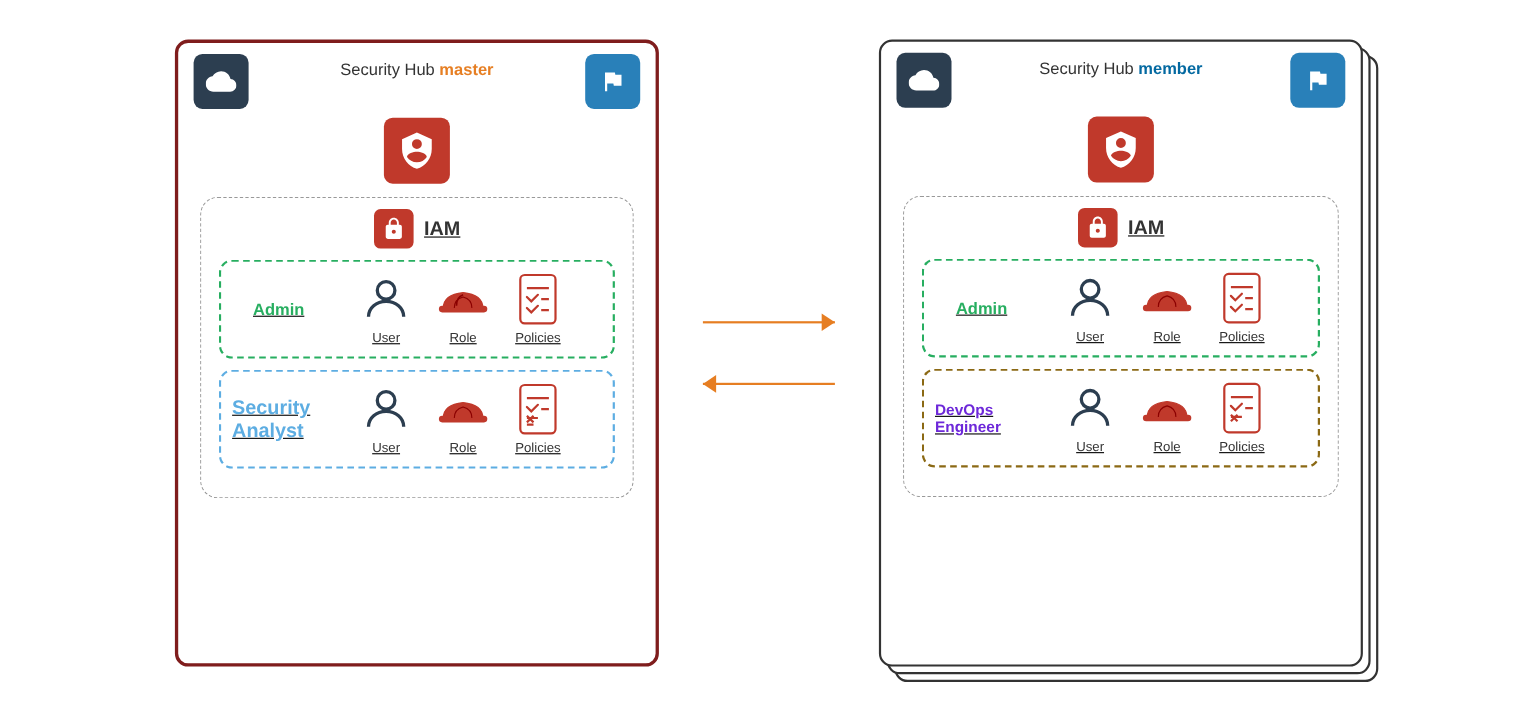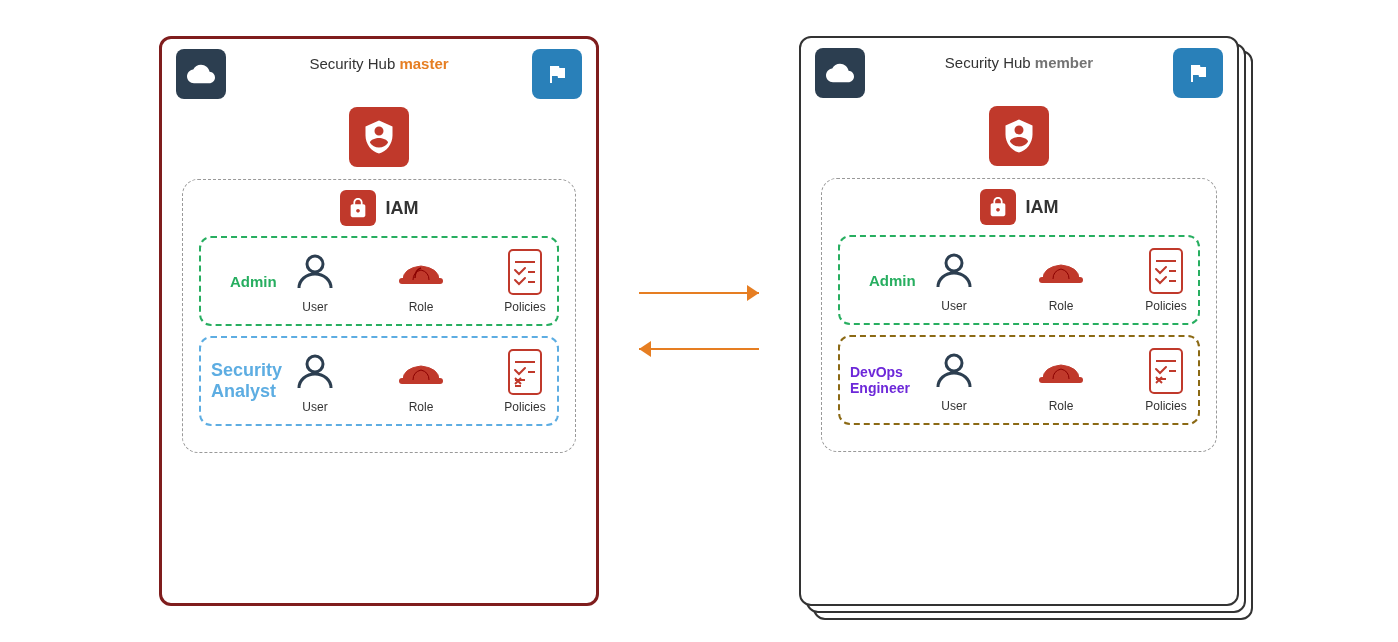--- a/index.html
+++ b/index.html
@@ -119,20 +119,21 @@
       color: white;
     }
 
     
     .iam-container {
       margin: 0 20px;
       border: 1.5px dashed #999;
       border-radius: 16px;
       padding: 10px 16px 16px 16px;
       position: relative;
+      text-decoration: underline;
     }
 
     .iam-header {
       display: flex;
       align-items: center;
       justify-content: center;
       gap: 10px;
       margin-bottom: 10px;
     }
 
@@ -190,21 +191,21 @@
     }
 
     .role-label.admin-color { color: #27ae60; margin-left: 19px; }
     .role-label.analyst-color { color: #5dade2; }
     .role-label.devops-color { color: #6d28d9; }
 
     .role-items {
       display: flex;
       gap: 20px;
       flex: 1;
-      justify-content: space-between;
+      justify-content: center;
     }
 
     .role-item {
       display: flex;
       flex-direction: column;
       align-items: center;
       gap: 4px;
     }
 
     .role-item-label {
@@ -402,21 +403,21 @@
     <div class="stack-layer"></div>
     <div class="stack-layer"></div>
     <div class="main-card">
       <div class="card-header">
         <div class="corner-icon-cloud">
           <svg width="28" height="28" viewBox="0 0 24 24" fill="white">
               <path d="M19.35 10.04C18.67 6.59 15.64 4 12 4 9.11 4 6.6 5.64 5.35 8.04 2.34 8.36 0 10.91 0 14c0 3.31 2.69 6 6 6h13c2.76 0 5-2.24 5-5 0-2.64-2.05-4.78-4.65-4.96z"></path>
             </svg>
         </div>
         <div style="text-align:center;margin-top:6px;">
-          <div style="font-size:15px;font-weight:500;color:#333;">Security Hub <span style="color:#737373;font-weight:700;">member</span></div>
+          <div style="font-size:15px;font-weight:500;color:#333;">Security Hub <span style="color:#0369a1;font-weight:700;">member</span></div>
         </div>
         <div class="corner-icon-flag">
           <svg width="24" height="24" viewBox="0 0 24 24" fill="white">
               <path d="M14.4 6L14 4H5v17h2v-7h5.6l.4 2h7V6z"></path>
             </svg>
         </div>
       </div>
 
       <div class="hub-icon-wrapper">
         <div class="hub-icon">

